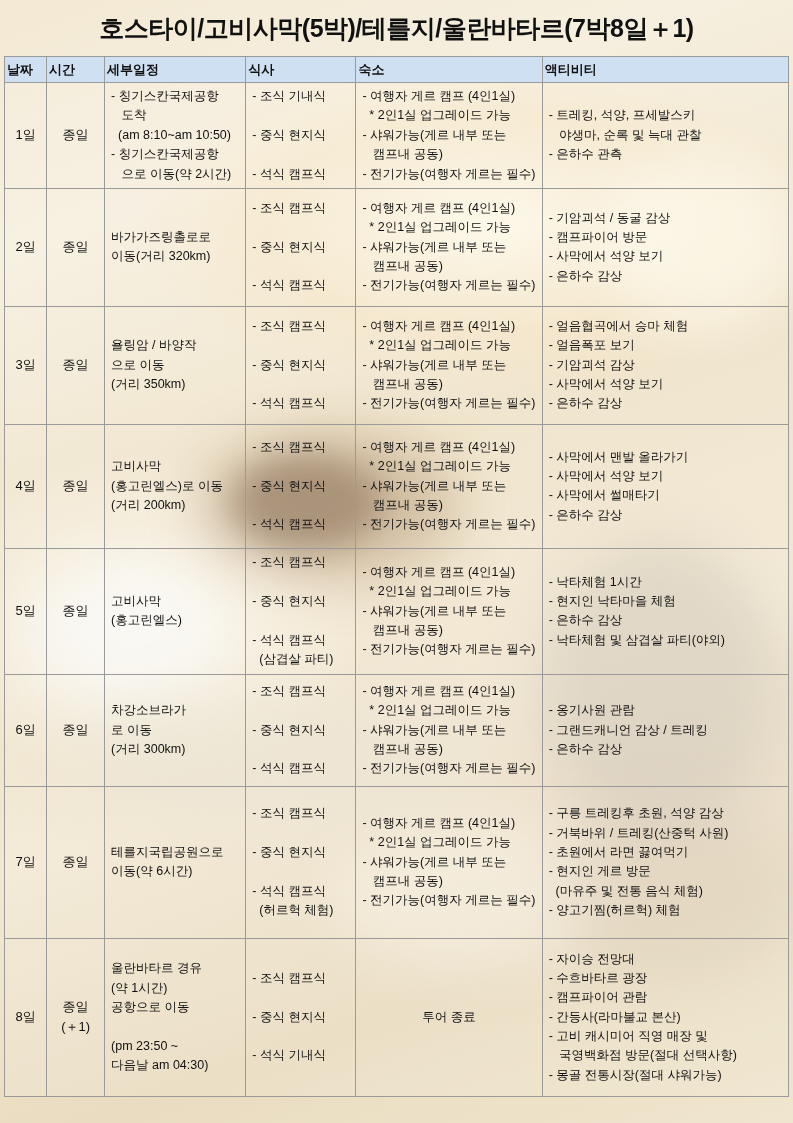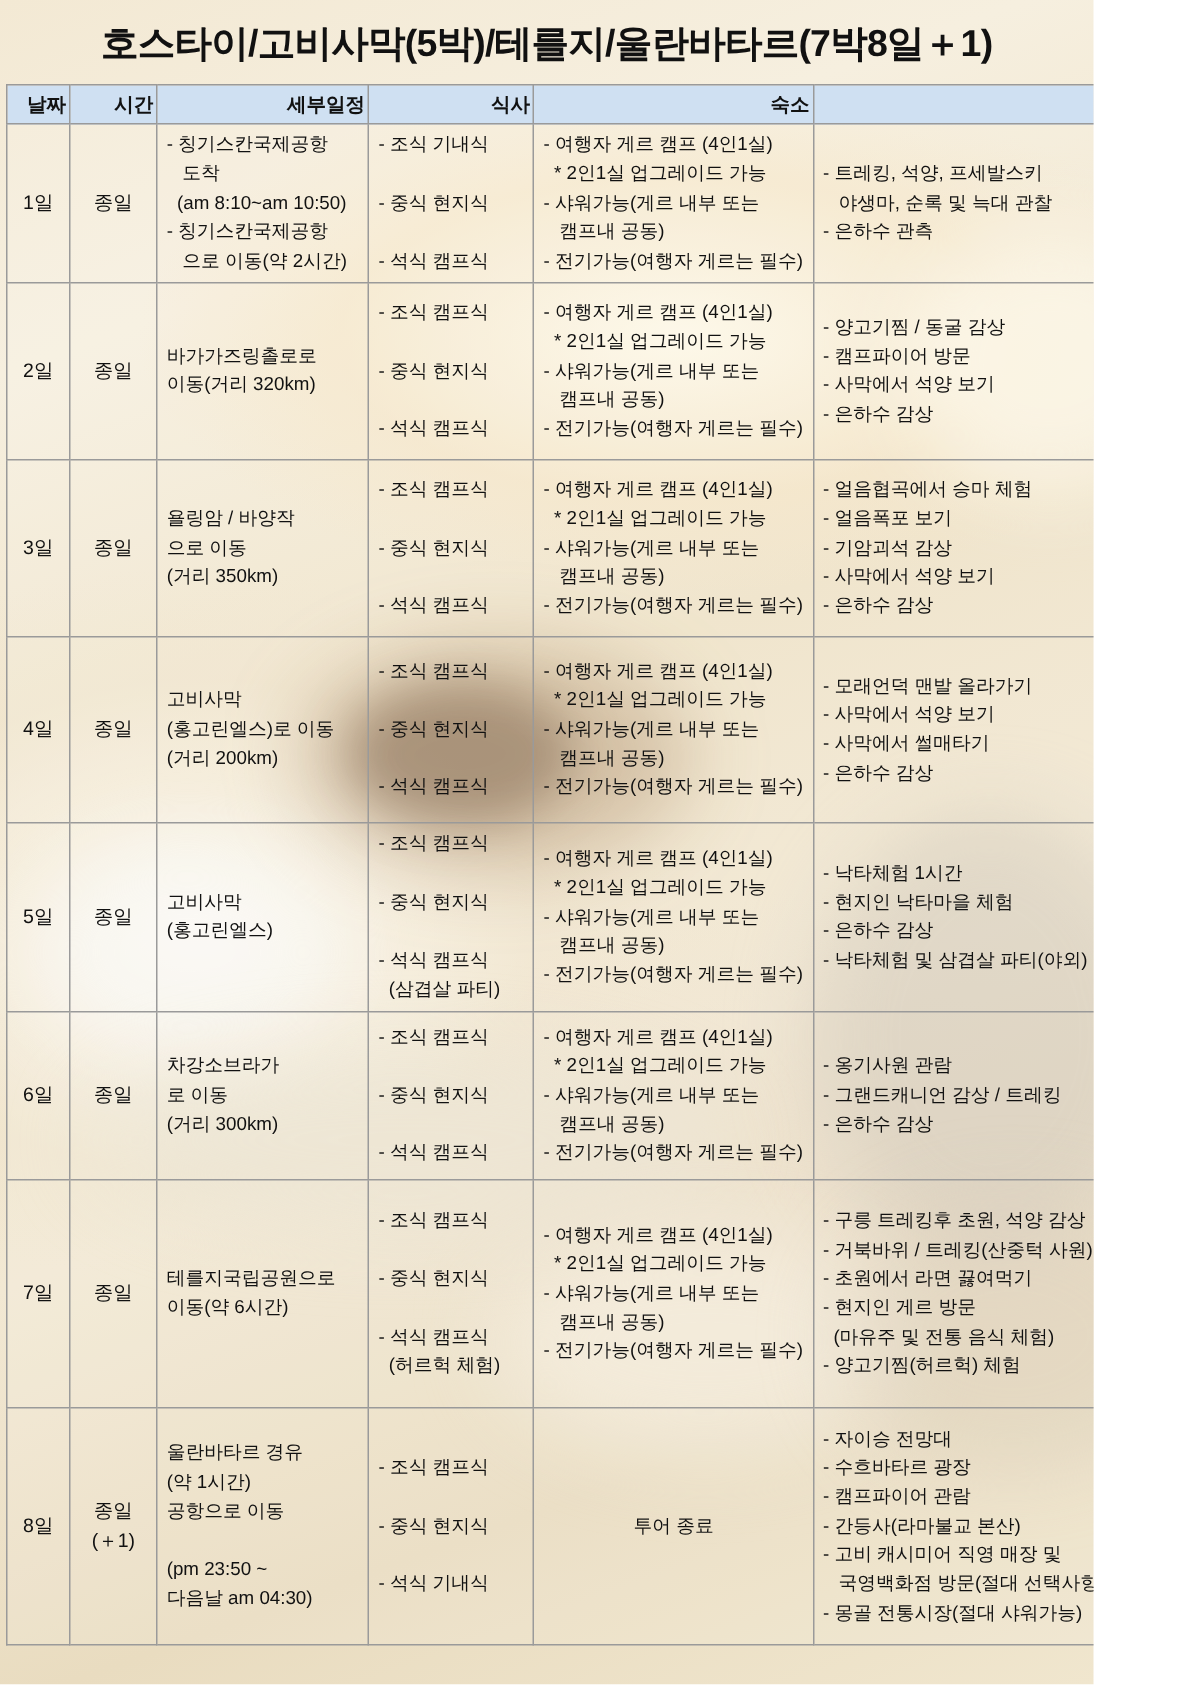--- a/index.html
+++ b/index.html
@@ -3,21 +3,21 @@
 <meta charset="utf-8">
 <style>
   * { box-sizing: border-box; }
   html, body {
     margin: 0; padding: 0;
     width: 793px; height: 1123px;
     background: #ffffff;
     font-family: "Liberation Sans", sans-serif;
   }
   #page {
-    width: 729px; height: 1123px;
+    width: 793px; height: 1123px;
     position: relative;
     overflow: hidden;
     background:
       radial-gradient(ellipse 500px 240px at 62% 20%, rgba(255,250,235,0.85) 0%, rgba(246,229,196,0.55) 45%, rgba(231,205,160,0.0) 72%),
       radial-gradient(ellipse 420px 300px at 18% 55%, rgba(255,253,246,0.8) 0%, rgba(240,228,205,0.4) 55%, rgba(240,228,205,0) 80%),
       radial-gradient(ellipse 480px 260px at 80% 70%, rgba(236,222,200,0.7) 0%, rgba(236,222,200,0.0) 75%),
       linear-gradient(160deg, #f3e9d4 0%, #f6efdf 18%, #efe3c8 42%, #f2e8d3 62%, #e9dcc0 82%, #f0e6ce 100%);
   }
   
   .bg-blob { position: absolute; border-radius: 50%; filter: blur(26px); pointer-events: none; }
@@ -50,21 +50,21 @@
     border: 1px solid #9a9a9a;
     vertical-align: middle;
     font-size: 12.5px;
     color: #111;
     padding: 4px 6px;
   }
   thead th {
     background: #cfe0f2;
     font-weight: bold;
     font-size: 13px;
-    text-align: right;
+    text-align: left;
     height: 26px;
     padding: 3px 2px;
   }
   td.day, td.time {
     text-align: center;
     font-size: 13px;
     background: rgba(255,255,255,0.12);
   }
   td.cell {
     background: rgba(255,255,255,0.10);
@@ -167,21 +167,21 @@
             <div>- 석식 캠프식</div>
           </td>
           <td class="cell lines">
             <div>- 여행자 게르 캠프 (4인1실)</div>
             <div>  * 2인1실 업그레이드 가능</div>
             <div>- 샤워가능(게르 내부 또는</div>
             <div>   캠프내 공동)</div>
             <div>- 전기가능(여행자 게르는 필수)</div>
           </td>
           <td class="cell lines">
-            <div>- 양고기찜 / 동굴 감상</div>
+            <div>- 기암괴석 / 동굴 감상</div>
             <div>- 캠프파이어 방문</div>
             <div>- 사막에서 석양 보기</div>
             <div>- 은하수 감상</div>
           </td>
         </tr>
         <tr style="height: 118px;">
           <td class="day lines center-note">
             <div>3일</div>
           </td>
           <td class="time lines center-note">
@@ -234,21 +234,21 @@
             <div>- 석식 캠프식</div>
           </td>
           <td class="cell lines">
             <div>- 여행자 게르 캠프 (4인1실)</div>
             <div>  * 2인1실 업그레이드 가능</div>
             <div>- 샤워가능(게르 내부 또는</div>
             <div>   캠프내 공동)</div>
             <div>- 전기가능(여행자 게르는 필수)</div>
           </td>
           <td class="cell lines">
-            <div>- 모래언덕 맨발 올라가기</div>
+            <div>- 사막에서 맨발 올라가기</div>
             <div>- 사막에서 석양 보기</div>
             <div>- 사막에서 썰매타기</div>
             <div>- 은하수 감상</div>
           </td>
         </tr>
         <tr style="height: 126px;">
           <td class="day lines center-note">
             <div>5일</div>
           </td>
           <td class="time lines center-note">

